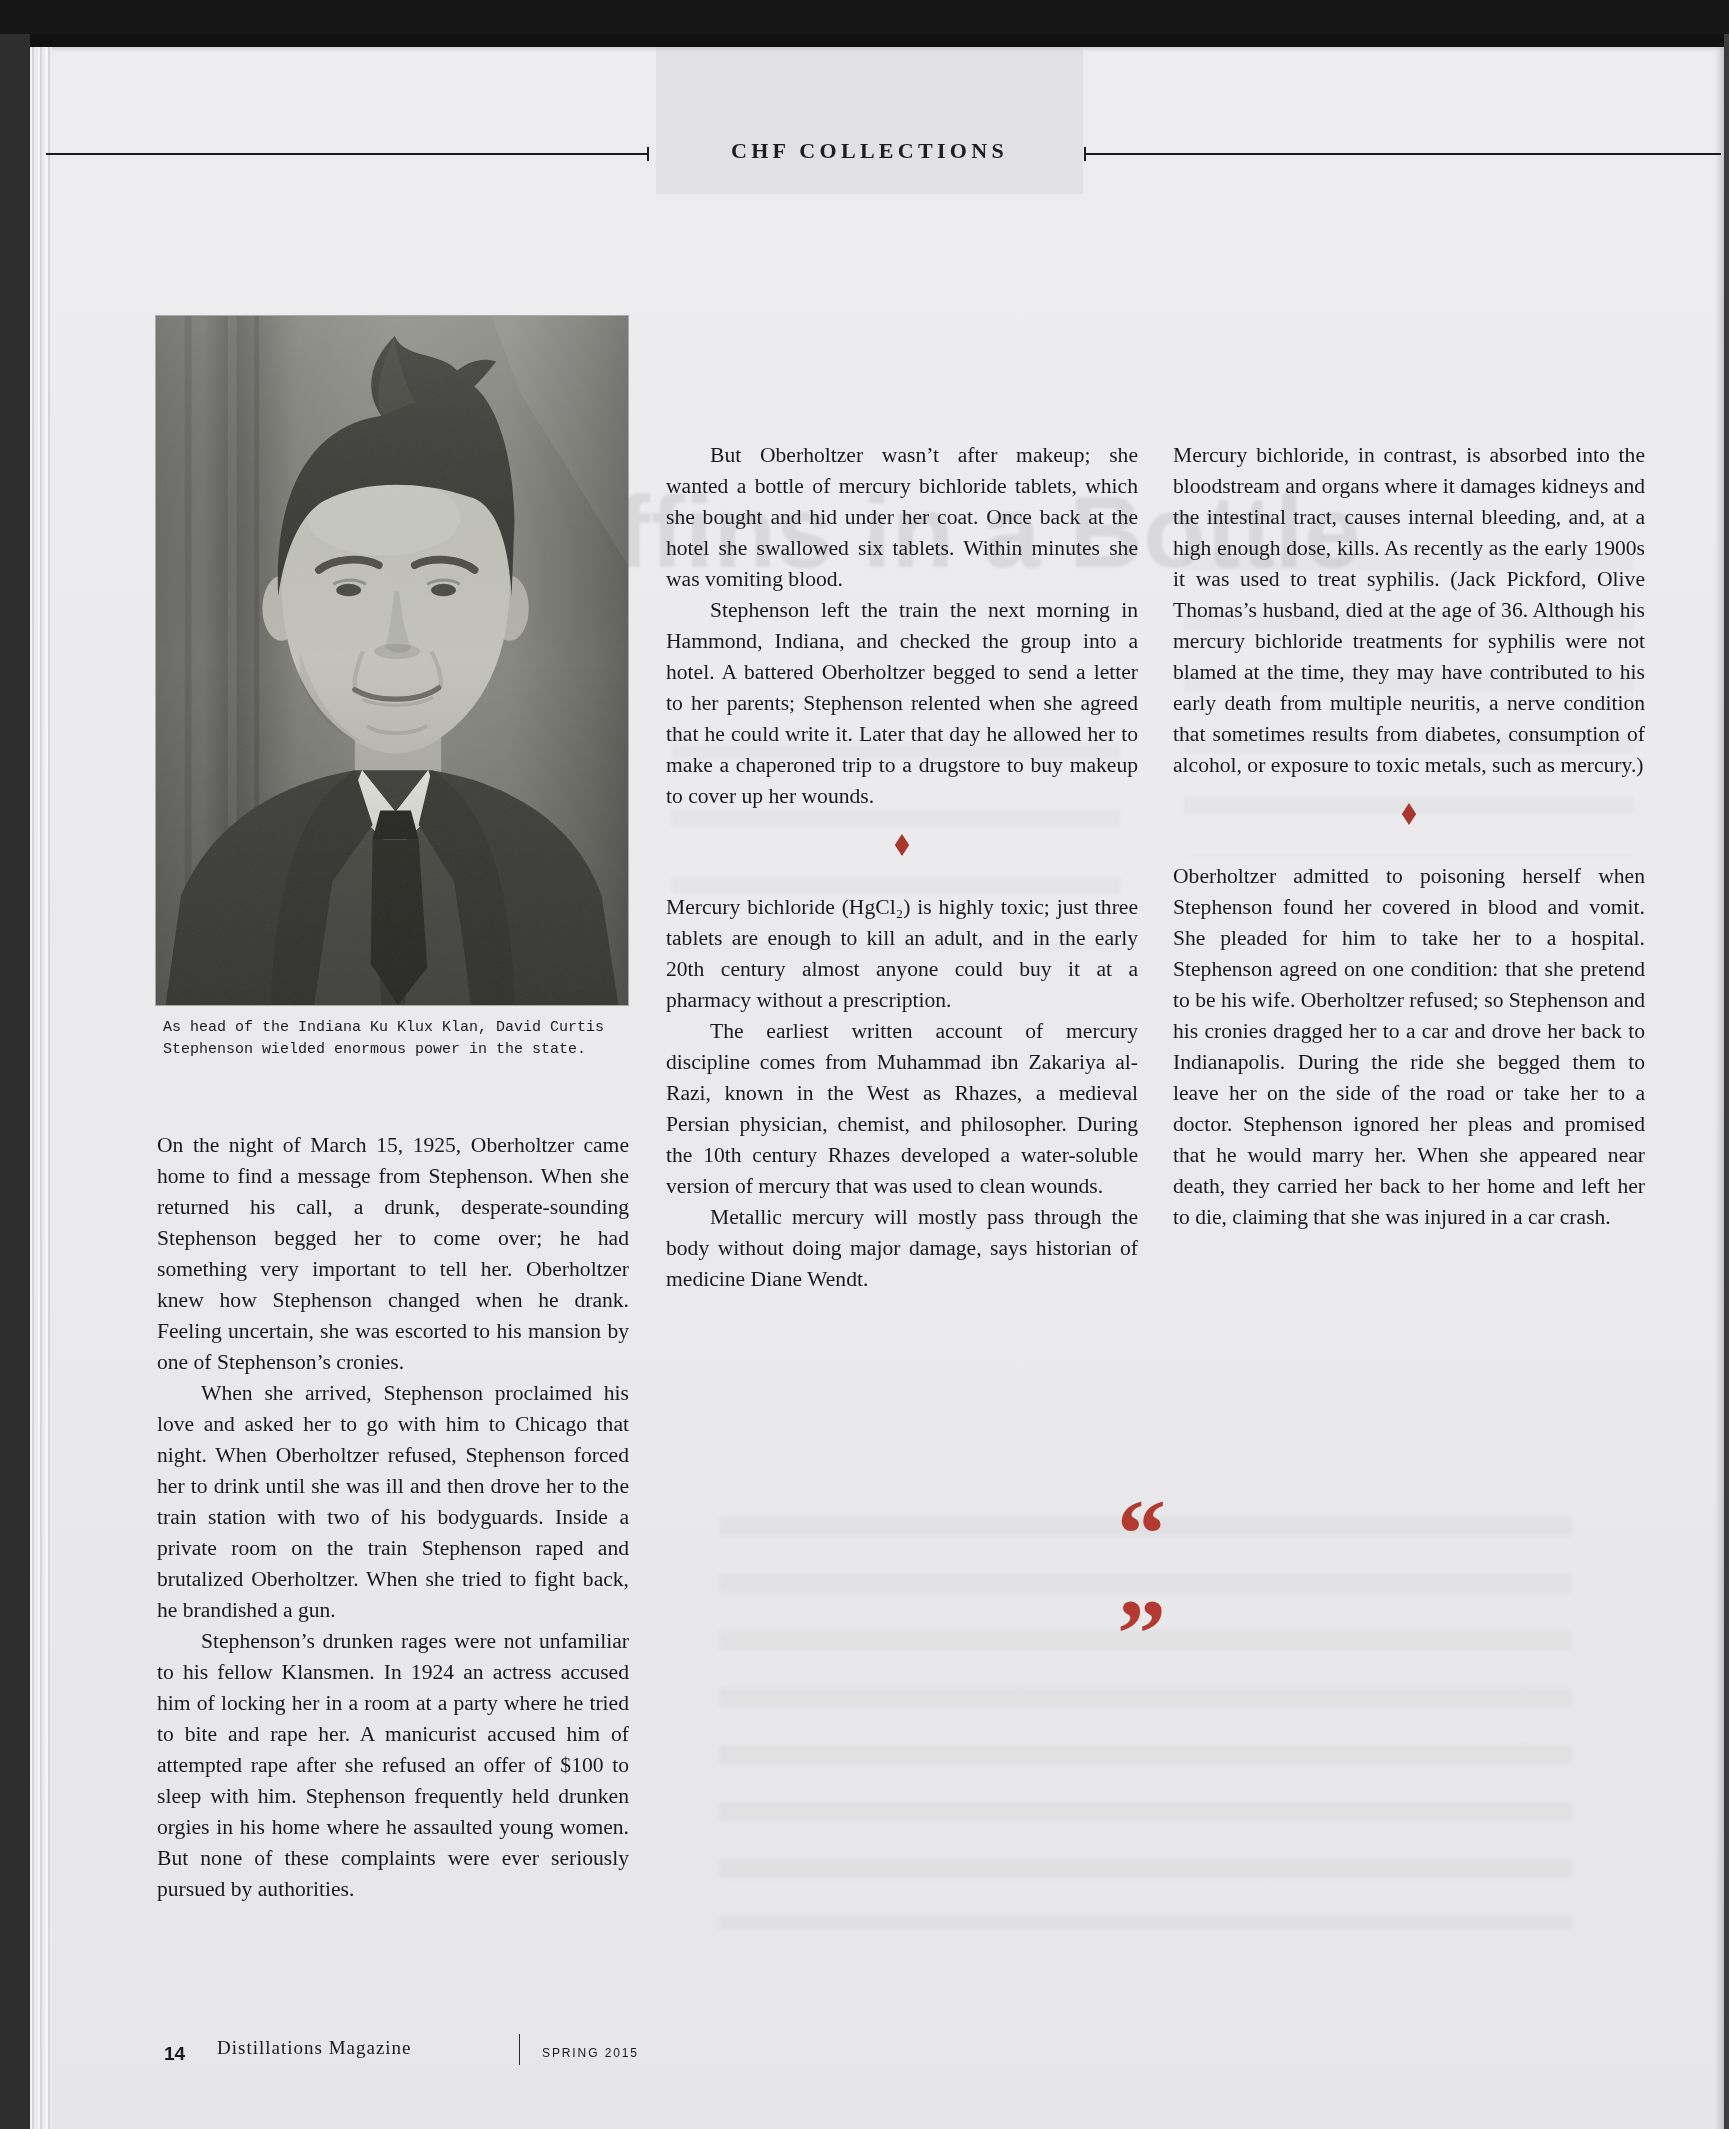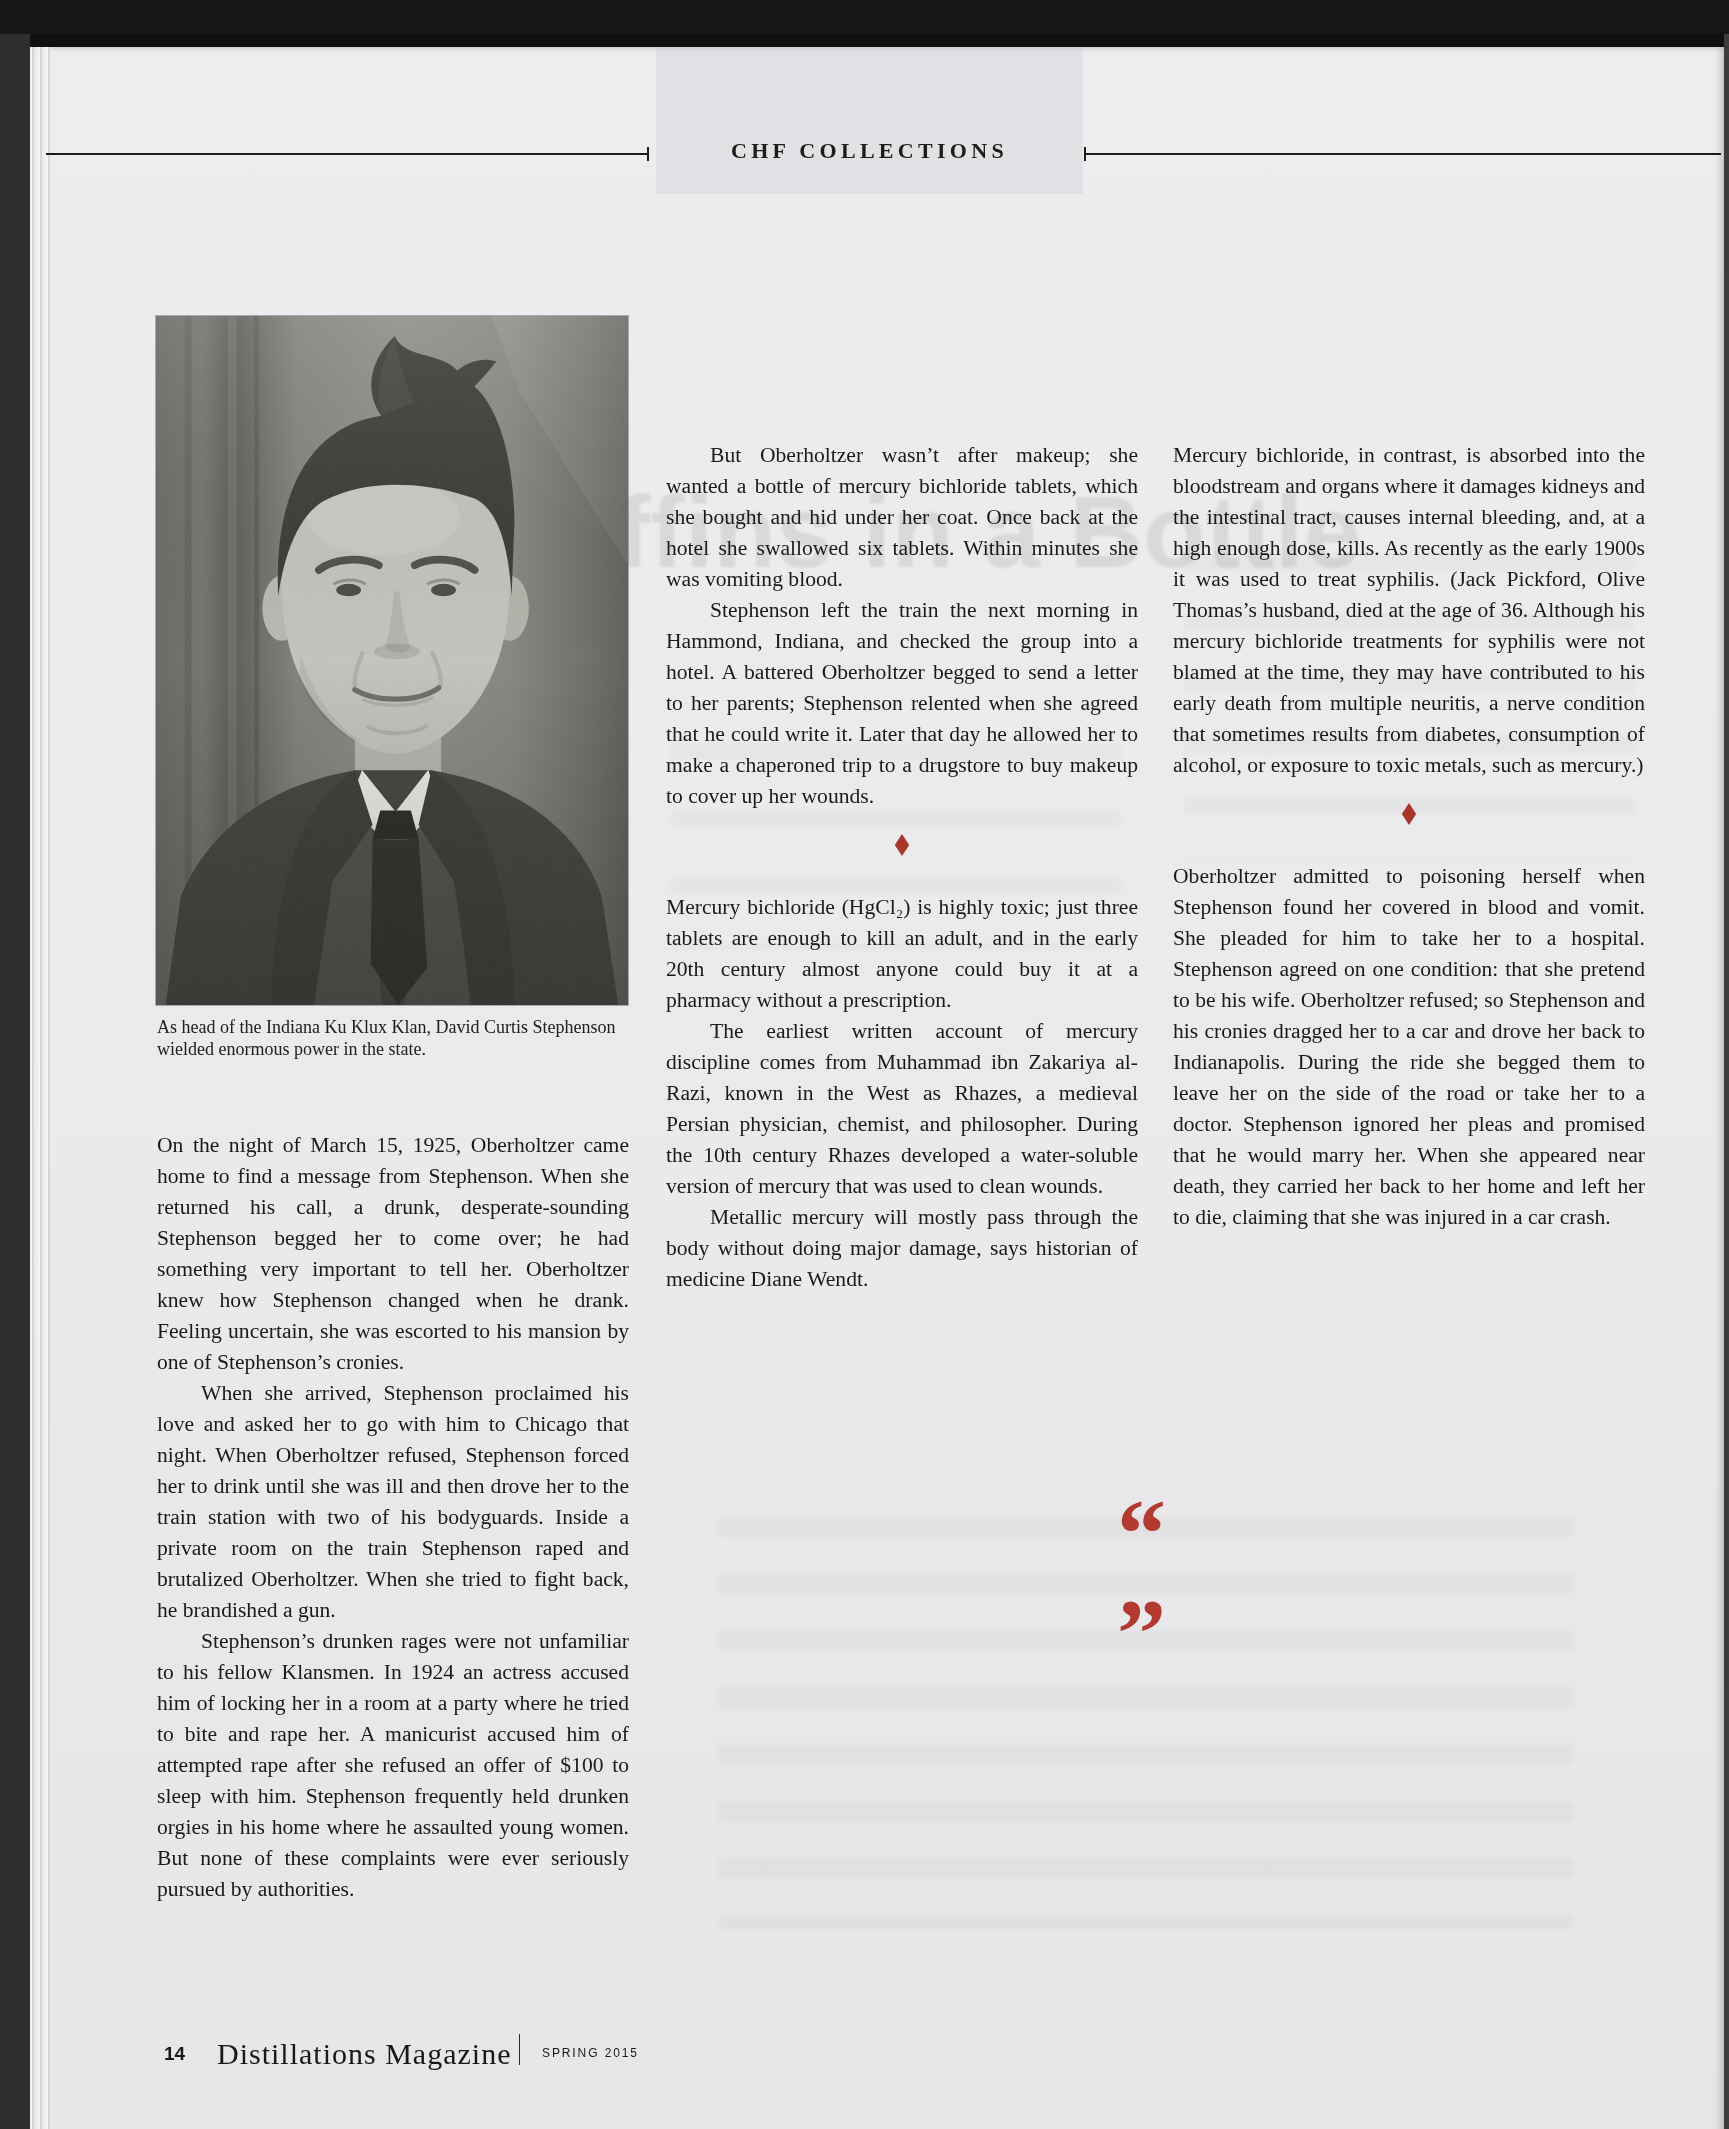--- a/index.html
+++ b/index.html
@@ -34,22 +34,22 @@
   .bleed-quote{left:719px;top:1483px;width:853px;height:412px;
         background:repeating-linear-gradient(180deg,rgba(80,80,80,0.045) 0 19px,rgba(0,0,0,0) 19px 57px);}
   .bleed-right{left:1184px;top:518px;width:450px;height:307px;
         background:repeating-linear-gradient(180deg,rgba(80,80,80,0.035) 0 18px,rgba(0,0,0,0) 18px 61px);}
   .bleed-mid{left:671px;top:709px;width:450px;height:206px;
         background:repeating-linear-gradient(180deg,rgba(80,80,80,0.03) 0 17px,rgba(0,0,0,0) 17px 67px);}
   
   .photo{position:absolute;left:156px;top:282px;width:472px;height:689px;
         outline:1px solid rgba(0,0,0,0.28);z-index:2;}
   .photo svg{display:block;width:100%;height:100%;}
-  .caption{position:absolute;left:157px;top:983px;width:461px;z-index:2;
-        font-family:Liberation Serif, serif;font-size:18px;line-height:21.6px;color:#202020;}
+  .caption{position:absolute;left:163px;top:983px;width:461px;z-index:2;
+        font-family:Liberation Mono, monospace;font-size:15px;line-height:21.6px;color:#202020;}
   
   .col{position:absolute;width:472px;font-size:21.6px;line-height:31px;color:#1a1a1a;
         text-align:justify;z-index:2;}
   .col p{margin:0;}
   .col p.indent{text-indent:44px;}
   .col-left{left:157px;top:1096px;}
   .col-mid{left:666px;top:406px;}
   .col-right{left:1173px;top:406px;}
   .diamond{width:14.4px;height:22px;background:#a8372e;margin:22px auto 36px auto;
         clip-path:polygon(50% 0,100% 50%,50% 100%,0 50%);}
@@ -58,21 +58,21 @@
         font-family:"Liberation Sans",sans-serif;color:#3e3e3e;}
   .pq-mark{display:block;font-family:"Liberation Serif",serif;font-weight:bold;font-size:98px;
         line-height:77px;color:#b23a31;}
   .pq-open{height:81px;}
   .pq-text{display:block;font-size:25px;line-height:57px;letter-spacing:1px;max-width:733px;margin:9.6px auto 0 auto;}
   .pq-close{height:81px;margin-top:19px;}
   
   .pagenum{position:absolute;left:164px;top:2009px;font-family:"Liberation Sans",sans-serif;
         font-weight:bold;font-size:19px;color:#191919;z-index:2;}
   .mag{position:absolute;left:217px;top:2003px;font-family:"Liberation Serif",serif;
-        font-size:30px;letter-spacing:1px;color:#191919;z-index:2;}
+        font-size:19px;letter-spacing:1px;color:#191919;z-index:2;}
   .fdiv{position:absolute;left:519px;top:2000px;width:1.4px;height:31px;background:#2b2b2b;z-index:2;}
   .issue{position:absolute;left:542px;top:2012px;font-family:Liberation Sans, sans-serif;
         font-size:12px;letter-spacing:1.9px;color:#191919;z-index:2;}
 </style>
 </head>
 <body>
 
 <div class="stage">
 
   <div class="page"></div>

